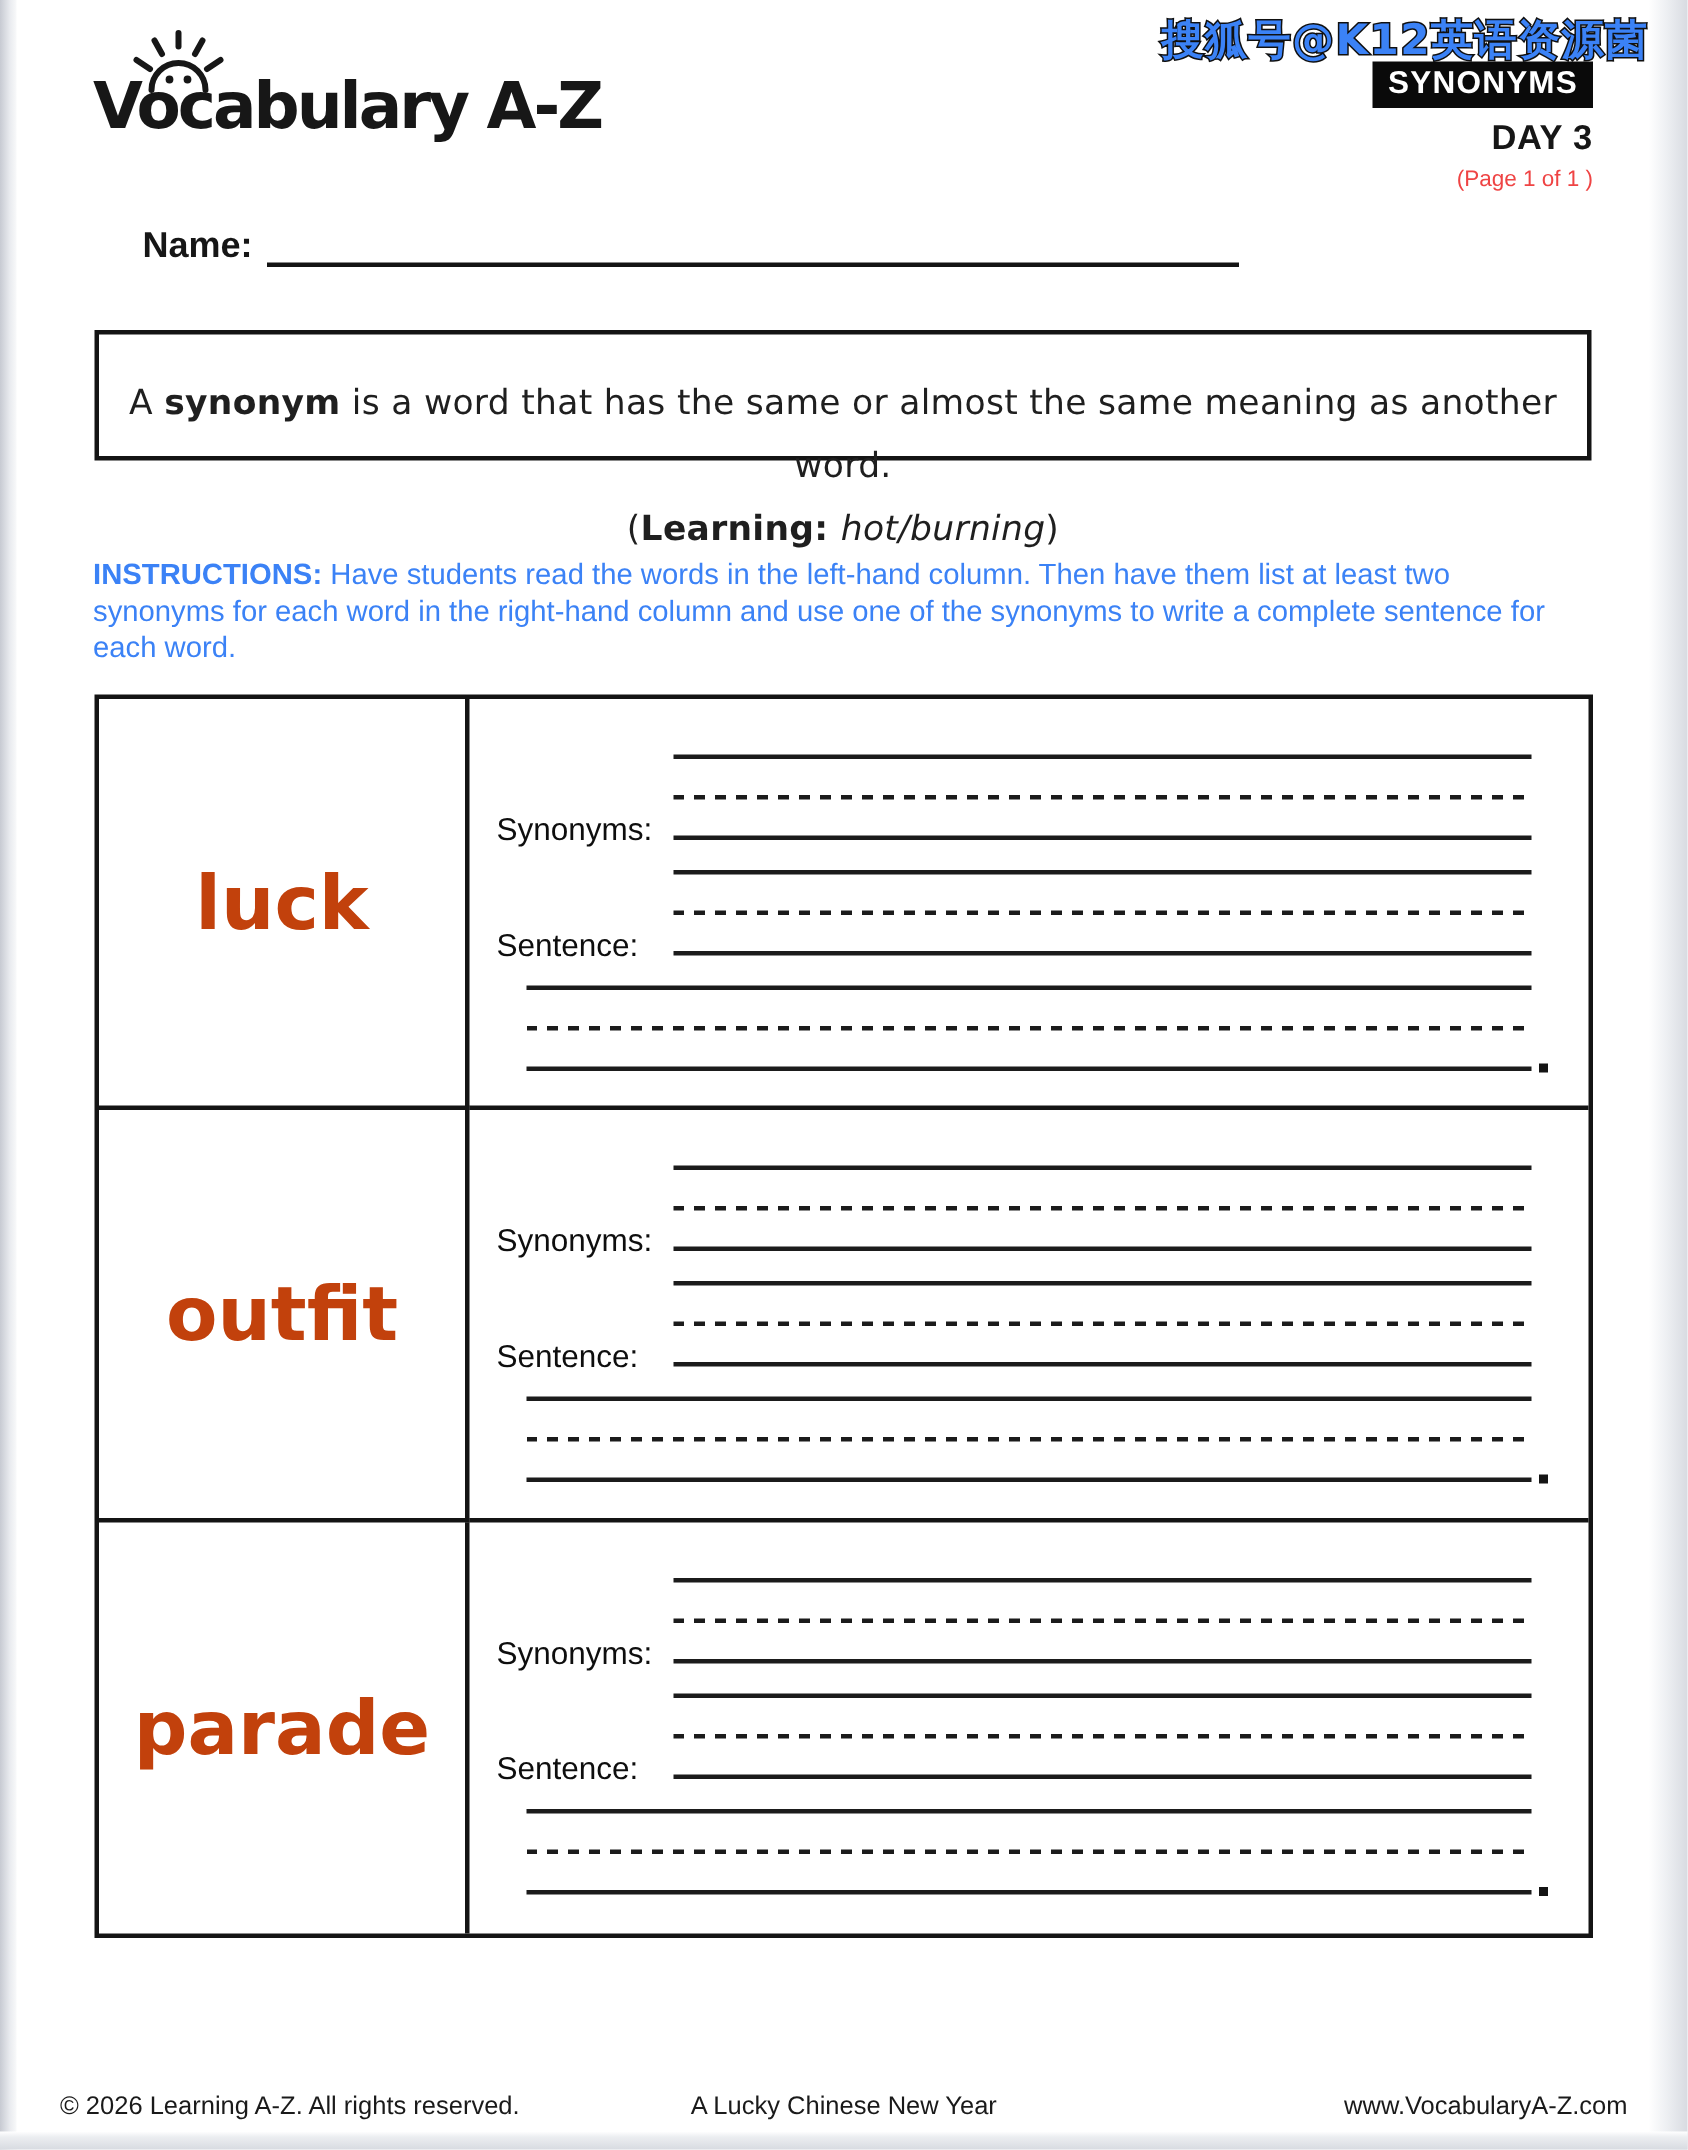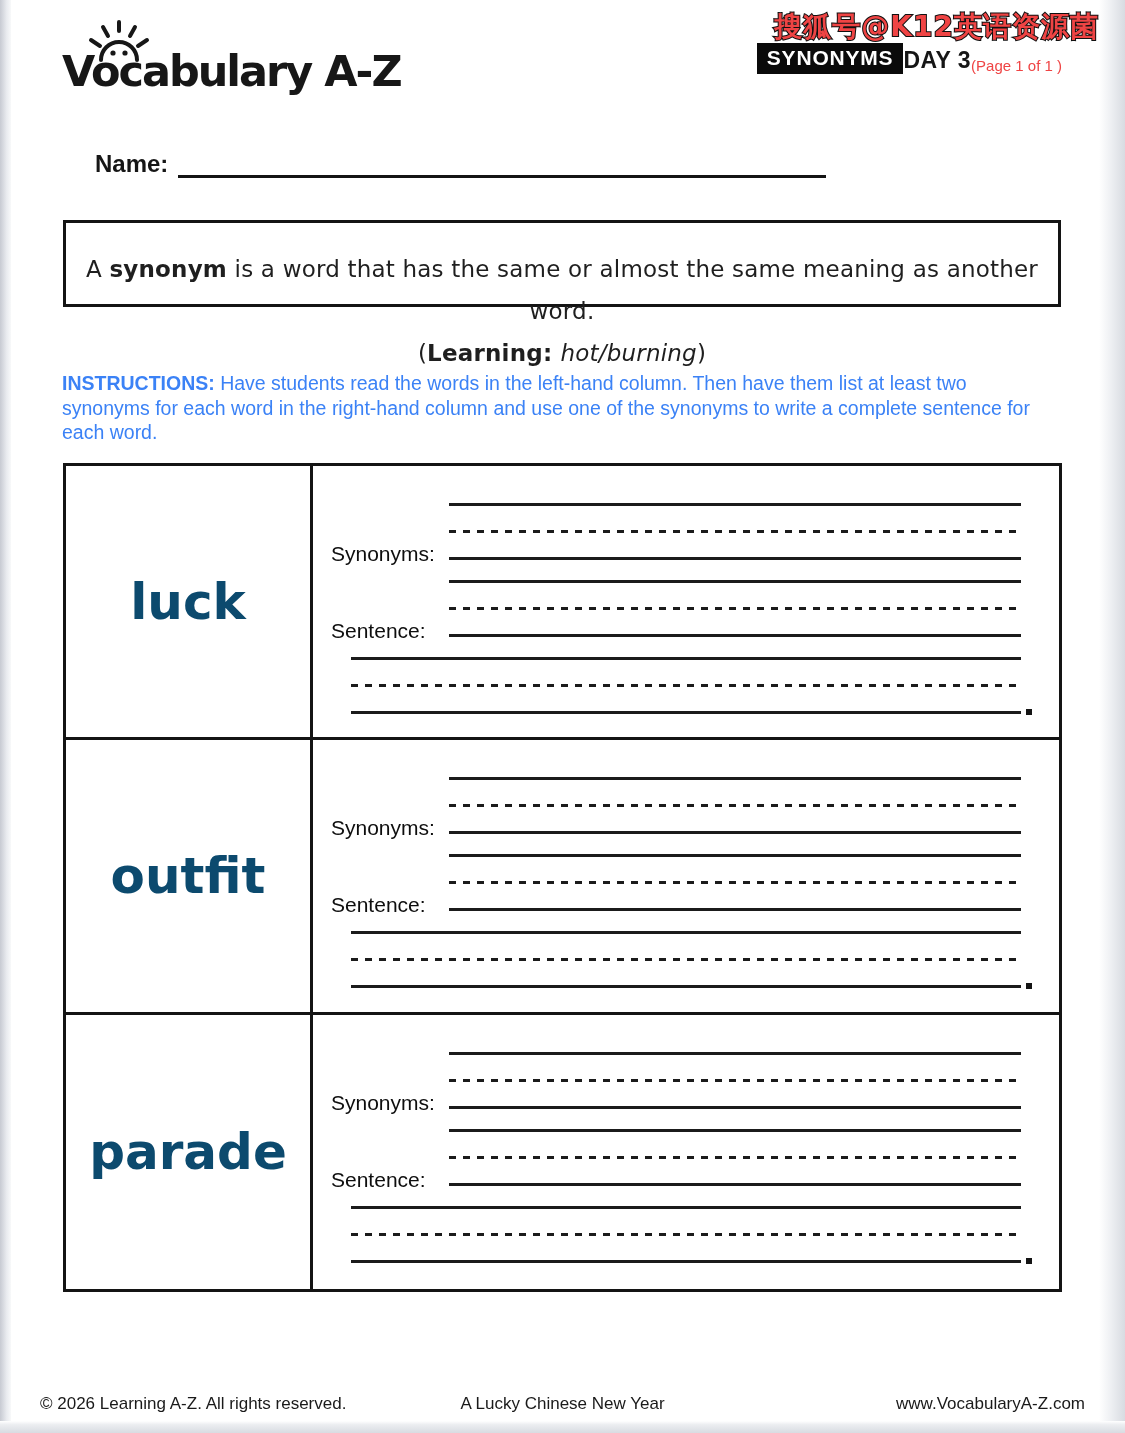--- a/index.html
+++ b/index.html
@@ -18,27 +18,27 @@
   .edge-right { position:absolute; right:0; top:0; width:26px; height:100%;
                 background: linear-gradient(270deg,#d8dbe1 0%, #eef0f3 55%, #ffffff 100%); }
   .edge-bottom{ position:absolute; left:0; bottom:0; width:100%; height:12px; z-index:6;
                 background: linear-gradient(0deg,#d8dbe1 0%, #eceef1 70%, #ffffff 100%); }
 
   
   .watermark {
     position: absolute; top: 8px; right: 26px; z-index: 10;
     font-family: "DejaVu Sans", sans-serif;
     font-size: 28px; font-weight: bold; letter-spacing: 1px;
-    color: #ef4444; -webkit-text-stroke: 2px #111111; paint-order: stroke fill;
+    color: #3b82f6; -webkit-text-stroke: 2px #111111; paint-order: stroke fill;
     text-shadow: 0 0 1px #111;
   }
 
   
   .header-right { position: absolute; top: 41px; right: 63px; z-index: 5;
-                  display: flex; flex-direction: row; align-items: flex-end; }
+                  display: flex; flex-direction: column; align-items: flex-end; }
   .badge { background: #0a0a0a; color: #fff; font-weight: bold; font-size: 21px;
            letter-spacing: 0.8px; padding: 3px 10px 4px 10px; }
   .day   { font-size: 23px; font-weight: bold; margin-top: 6px; letter-spacing: 0.5px; }
   .page-count { font-size: 15px; margin-top: 6px; color: #ef4444; }
 
   
   .logo { position: absolute; top: 46px; left: 62px; }
   .sun-icon { position: absolute; top: -28px; left: 24px; }
   .logo-text { position: relative; font-family: "DejaVu Sans", sans-serif;
                font-size: 43px; font-weight: bold; letter-spacing: -2px; color: #171717; }
@@ -65,21 +65,21 @@
 
   
   .ws-table { position: absolute; top: 463px; left: 63px; width: 999px; height: 829px;
               border: 3px solid #141414; display: grid;
               grid-template-columns: 247px 1fr; grid-template-rows: 1fr 1fr 1fr; }
   .cell-word  { border-right: 3px solid #141414; border-bottom: 3px solid #141414;
                 display: flex; align-items: center; justify-content: center; }
   .cell-lines { border-bottom: 3px solid #141414; padding: 37px 38px 0 18px; position: relative; }
 
   .word { font-family: "DejaVu Sans", sans-serif; font-size: 50px; font-weight: bold;
-          color: #0c4a6e; letter-spacing: 0px; }
+          color: #c2410c; letter-spacing: 0px; }
 
   .labeled { display: flex; margin-bottom: 20px; }
   .lbl { flex: none; width: 118px; font-size: 21px; color: #0e0e0e;
          align-self: flex-end; margin-bottom: -6px; }
   .line-group { flex: 1; position: relative; }
   .wline { height: 3px; background: #1b1b1b; }
   .wline + .wline { margin-top: 24px; }
   .wline.dashed { background: repeating-linear-gradient(90deg, #1b1b1b 0 7px, transparent 7px 14px); }
   .line-group.long { margin: 0 0 0 20px; }
   .period-dot { position: absolute; right: -11px; bottom: -1px;

